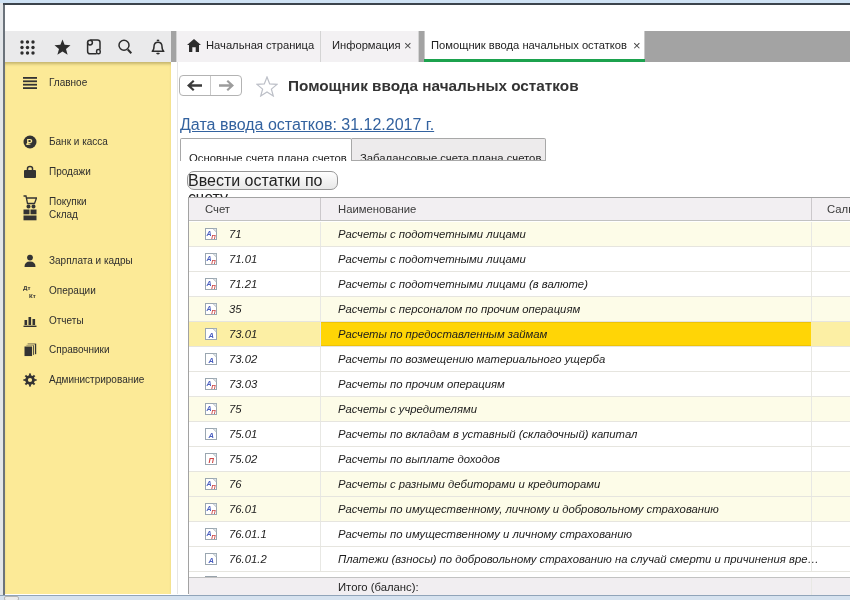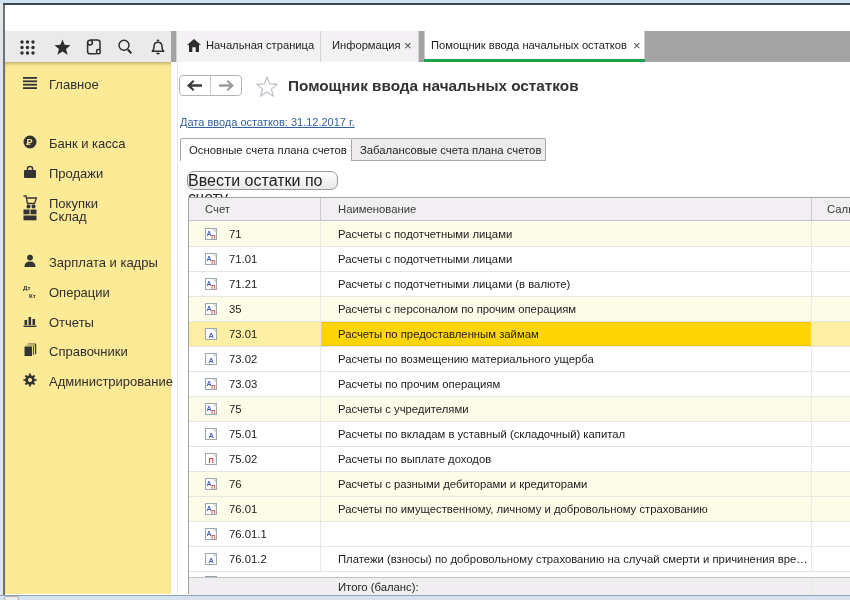--- a/index.html
+++ b/index.html
@@ -29,35 +29,35 @@
   #hometab { position:absolute; left:172px; top:0; width:143px; height:31px; background:#f3f1f3; }
   #tab2 { position:absolute; left:316px; top:0; width:97px; height:31px; background:#f3f1f3; }
   #tabact { position:absolute; left:419px; top:0; width:221px; height:31px; background:#fff; border-left:1px solid #c9c9c9; border-right:1px solid #c9c9c9; }
   #tabact .green { position:absolute; left:-1px; bottom:0px; width:221px; height:3px; background:#1ca24e; }
   .tabtext { position:absolute; top:8px; font-size:11.2px; color:#1d1d1d; white-space:nowrap; }
   .xbtn { position:absolute; top:7px; font-size:13px; color:#444; }
   
   #sidebar { left:5px; top:62px; width:166px; height:532px; background:#fcea97; box-shadow:inset 0 3px 3px -1px rgba(130,118,60,0.45); }
   .sitem { position:absolute; left:0; width:166px; height:30px; }
   .sitem svg { position:absolute; left:18px; top:8px; }
-  .sitem .stext { position:absolute; left:44px; top:9px; font-size:13px; color:#2e2e2e; }
+  .sitem .stext { position:absolute; left:44px; top:9px; font-size:10px; color:#2e2e2e; }
   #vline178 { left:177px; top:62px; width:1px; height:532px; background:#e6e6e6; }
   
   #navgrp { left:179px; top:75px; width:63px; height:21px; background:#fff; border:1px solid #b3b3b3; border-radius:4px; }
   #navdiv { position:absolute; left:30px; top:0px; width:1px; height:19px; background:#c9c9c9; }
   #pagetitle { left:288px; top:77px; font-size:15.3px; font-weight:bold; color:#333; }
-  #datelink { left:180px; top:116px; font-size:11px; color:#33629f; text-decoration:underline; }
-  .ptab { position:absolute; top:138px; height:23px; font-size:11.3px; color:#232323; padding:5px 0 0 8px; white-space:nowrap; overflow:hidden; }
+  #datelink { left:180px; top:116px; font-size:16px; color:#33629f; text-decoration:underline; }
+  .ptab { position:absolute; top:138px; height:23px; font-size:11.3px; color:#232323; padding:13px 0 0 8px; white-space:nowrap; overflow:hidden; }
   #ptab1 { left:180px; width:172px; background:#fff; border:1px solid #a8a8a8; border-bottom:none; border-radius:2px 2px 0 0; z-index:2;}
   #ptab2 { left:352px; width:194px; background:#edebec; border-top:1px solid #a8a8a8; border-right:1px solid #a8a8a8; border-bottom:1px solid #a8a8a8; border-radius:0 2px 0 0;}
   #btn { left:187px; top:171px; width:151px; height:19px; background:linear-gradient(#fefefe,#e8e8e8); border:1px solid #979797; border-radius:7px; font-size:16px; color:#222; text-align:left; line-height:17px; }
   
   #tbl { left:188px; top:197px; width:662px; height:397px; border-left:1px solid #a2a2a2; border-top:1px solid #a2a2a2; }
   #thead { position:absolute; left:0; top:0; width:662px; height:23px; background:#f2eff2; border-bottom:1px solid #c2c2c2; color:#3a3a3a; font-size:11.3px; }
-  .trow { position:absolute; left:0; width:662px; height:25px; font-size:11.3px; color:#1c1c1c; border-bottom:1px solid #e6e5df; }
+  .trow { position:absolute; left:0; width:662px; height:25px; font-size:11.3px; color:#1c1c1c; border-bottom:1px solid #e6e5df;font-style:italic; }
   .trow .num { position:absolute; left:40px; top:6px; }
   .trow .nam { position:absolute; left:149px; top:6px; white-space:nowrap; }
   .trow svg { position:absolute; left:16px; top:6px; }
   .grp { background:#fdfce8; }
   .cdiv1 { position:absolute; left:131px; top:0; width:1px; height:100%; background:#e8e8e4; }
   .cdiv2 { position:absolute; left:622px; top:0; width:1px; height:100%; background:#e8e8e4; }
   #tfoot { position:absolute; left:0; top:379px; width:662px; height:18px; background:#f1eef1; border-top:1px solid #c2c2c2; font-size:11.3px; color:#222; }
   
   #statbar { left:0; top:595px; width:850px; height:5px; background:#d6e2ef; border-top:1px solid #90a4b9; }
 </style>
@@ -373,20 +373,21 @@
         <div class="trow" style="top:324px">
           <div class="cdiv1"></div>
           <div class="cdiv2"></div>
           <svg width="12" height="12" viewBox="0 0 12 12">
             <rect x="0.5" y="0.5" width="11" height="11" fill="#fff" stroke="#9aa6b0" stroke-width="1" shape-rendering="crispEdges"></rect>
             <path d="M7.8 0.5 L11.5 0.5 L11.5 4.2 Z" fill="#e2e8ec" stroke="#9aa6b0" stroke-width="0.7"></path>
             <text x="1.6" y="8.2" font-size="7" font-weight="bold" fill="#4a5fc0" font-family="Liberation Sans">А</text>
             <text x="6.3" y="11" font-size="6" font-weight="bold" fill="#c44" font-family="Liberation Sans">П</text>
           </svg>
           <span class="num">76.01.1</span>
+          <span class="nam">Расчеты по имущественному и личному страхованию</span>
         </div>
         <div class="trow" style="top:349px">
           <div class="cdiv1"></div>
           <div class="cdiv2"></div>
           <svg width="12" height="12" viewBox="0 0 12 12">
             <rect x="0.5" y="0.5" width="11" height="11" fill="#fff" stroke="#9aa6b0" stroke-width="1" shape-rendering="crispEdges"></rect>
             <path d="M7.8 0.5 L11.5 0.5 L11.5 4.2 Z" fill="#e2e8ec" stroke="#9aa6b0" stroke-width="0.7"></path>
             <text x="3.4" y="9.6" font-size="7.5" font-weight="bold" fill="#4a5fc0" font-family="Liberation Sans">А</text>
           </svg>
           <span class="num">76.01.2</span>

